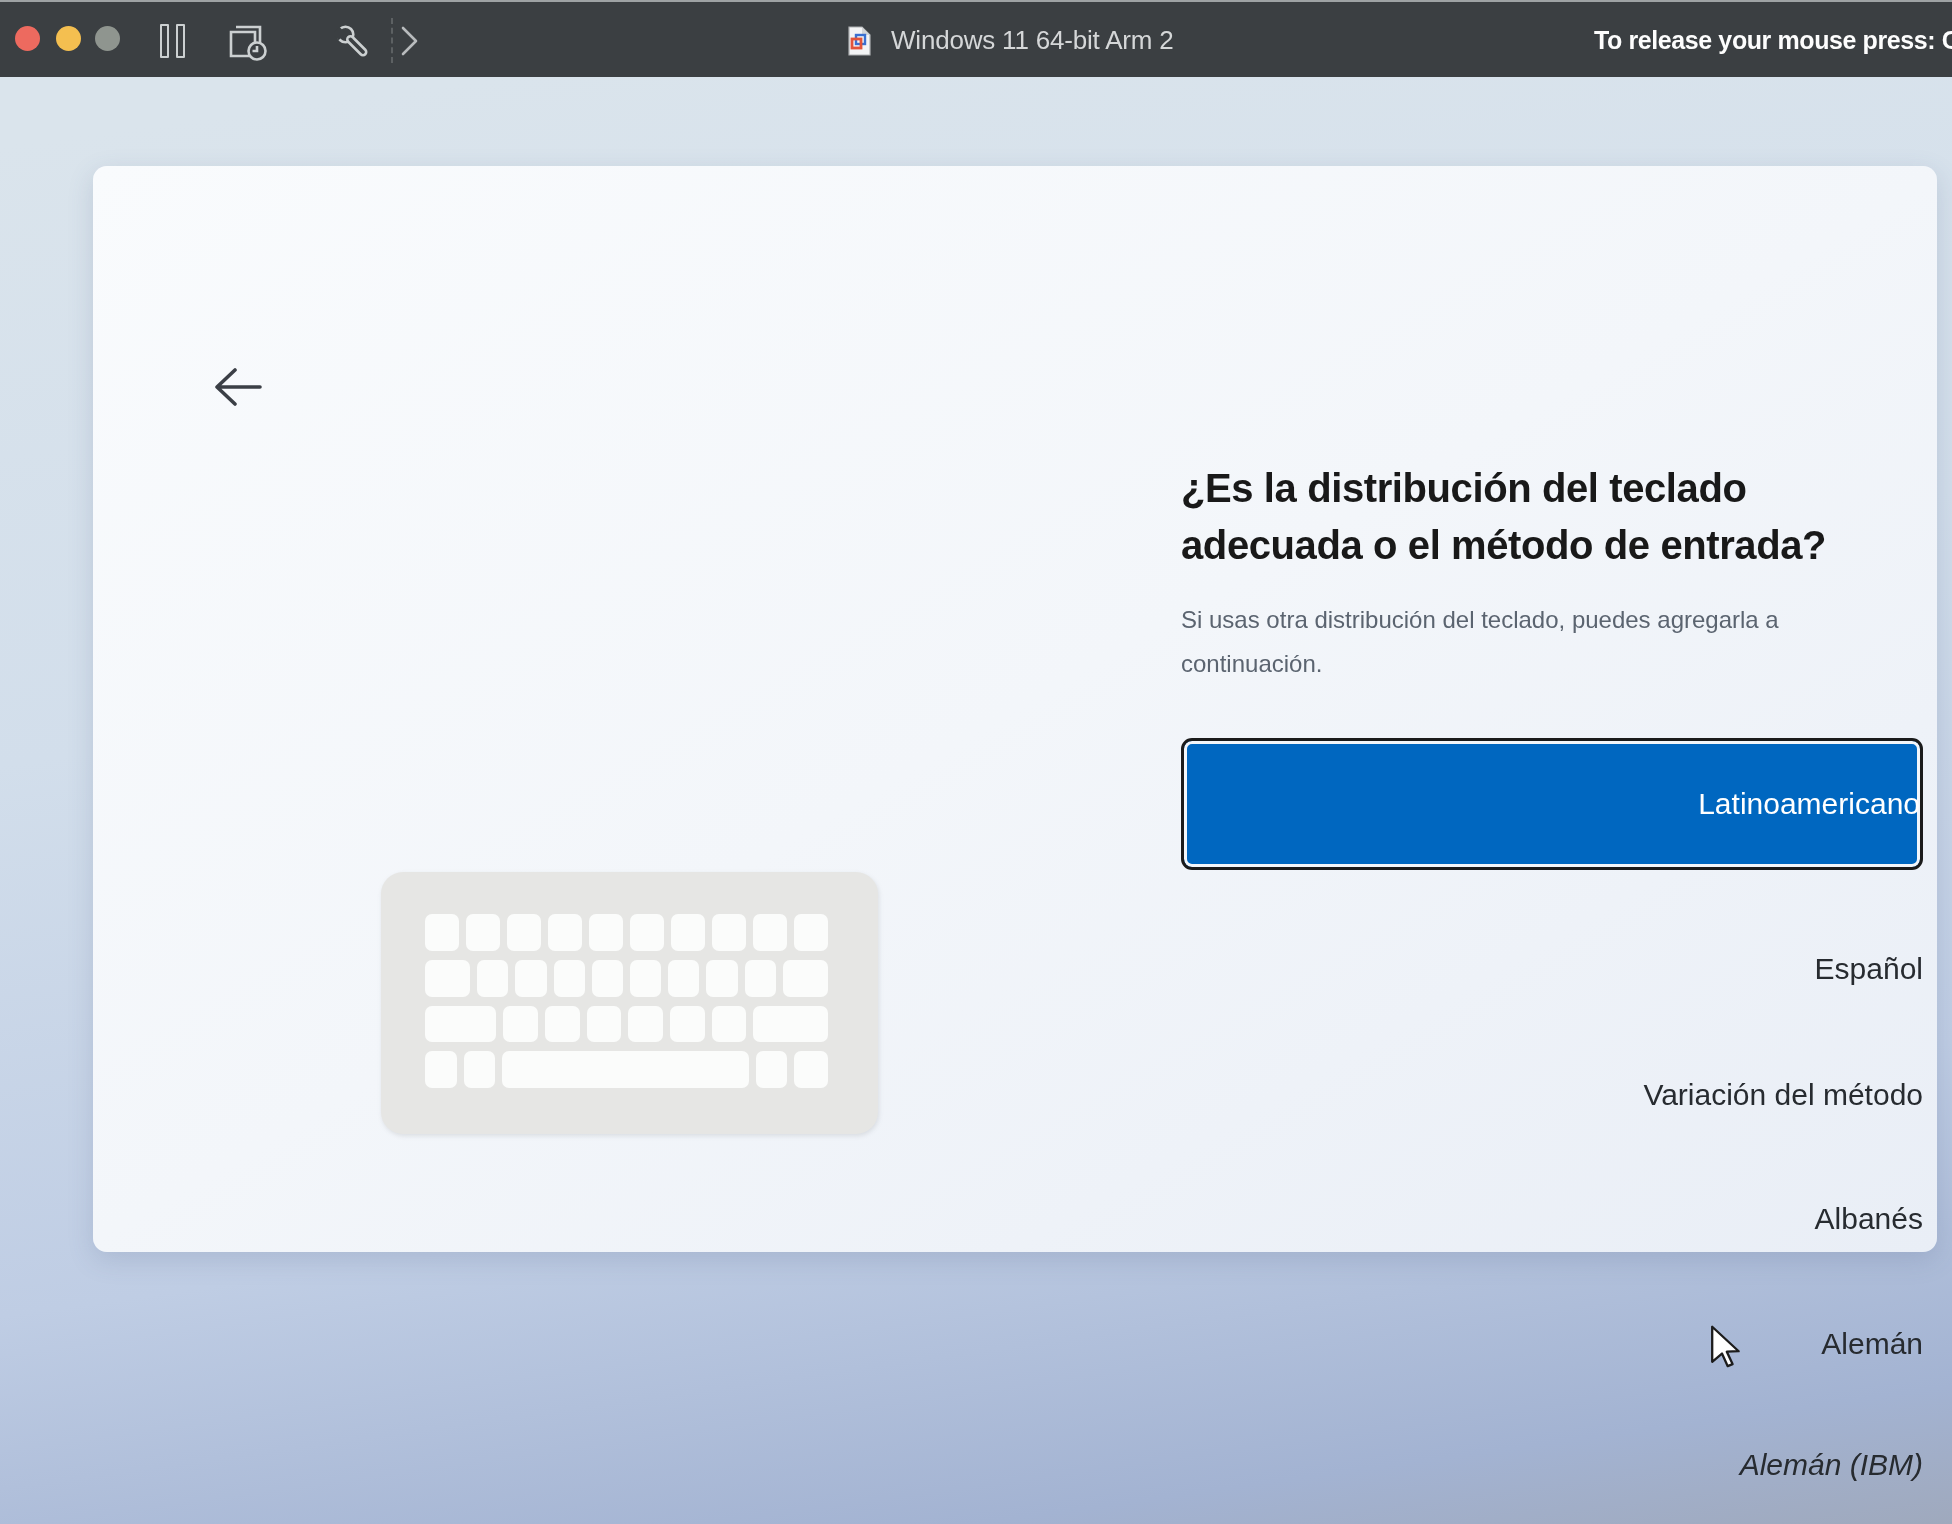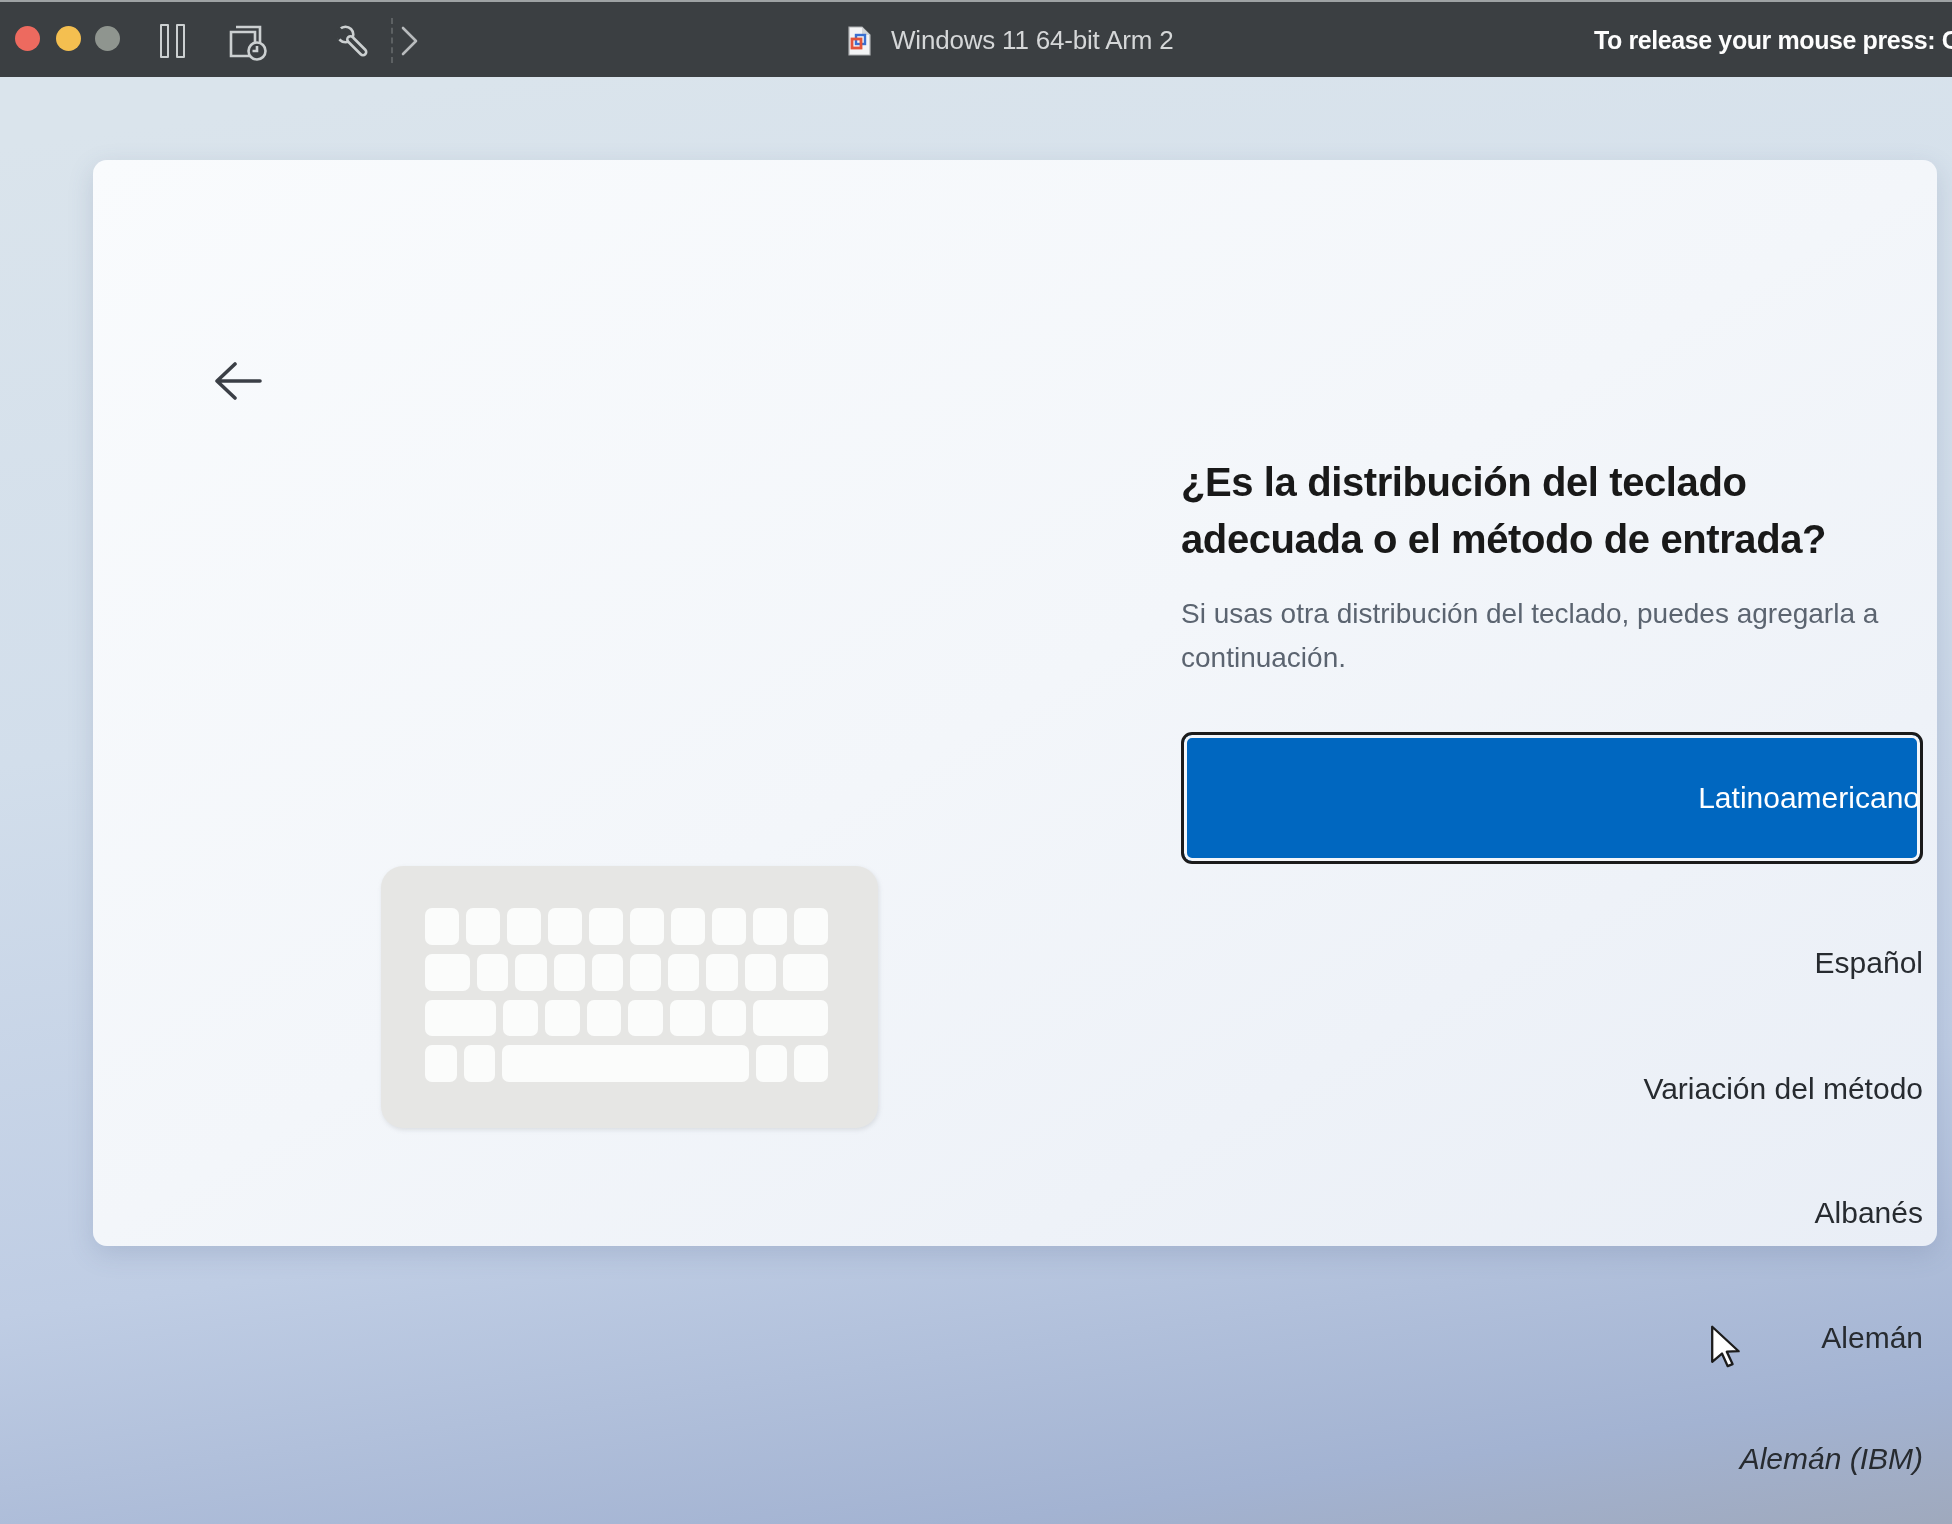--- a/index.html
+++ b/index.html
@@ -32,21 +32,21 @@
     position:absolute;left:1594px;top:0;height:77px;display:flex;align-items:center;
     color:#fdfdfd;font-size:25px;font-weight:600;letter-spacing:-0.4px;white-space:nowrap;
   }
   
   .desktop{
     position:absolute;left:0;top:77px;width:1952px;height:1447px;
     background:linear-gradient(172deg,#dae4ec 4%,#d2deeb 40%,#bfcde4 72%,#a3b3d2 92%,#9fa9bd 100%);
   }
   
   .card{
-    position:absolute;left:93px;top:160px;width:1844px;height:1086px;border-radius:14px;
+    position:absolute;left:93px;top:166px;width:1844px;height:1086px;border-radius:14px;
     background:linear-gradient(150deg,#f9fbfd 0%,#f3f6fa 50%,#e9eef6 100%);
     box-shadow:0 8px 26px rgba(70,90,130,0.18);
   }
   .back-btn{position:absolute;left:118px;top:198px;width:54px;height:46px;cursor:pointer;}
   
   .kbd{
     position:absolute;left:288px;top:706px;width:497px;height:262px;border-radius:22px;
     background:#e6e6e4;box-sizing:border-box;padding:42px 50px 46px 44px;
     display:flex;flex-direction:column;gap:9px;
     box-shadow:1px 2px 4px rgba(150,155,160,0.25);
@@ -55,21 +55,21 @@
   .key{background:#fbfcfb;border-radius:7px;flex:1;}
   .k15{flex:1.45;} .k21{flex:2.05;} .k22{flex:2.15;}
   .k09{flex:0.88;} .k085{flex:0.85;} .kspace{flex:6.8;} .k095{flex:0.95;}
   
   .heading{
     position:absolute;left:1088px;top:294px;width:800px;
     font-size:40px;line-height:57px;font-weight:600;color:#191919;letter-spacing:-0.4px;
   }
   .subtext{
     position:absolute;left:1088px;top:432px;width:760px;
-    font-size:28px;line-height:44px;font-weight:400;color:#5b6470;
+    font-size:24px;line-height:44px;font-weight:400;color:#5b6470;
   }
   .layout-option{
     position:absolute;left:1088px;width:742px;box-sizing:border-box;
     font-size:30px;color:#272b30;cursor:pointer;justify-content:flex-end;
   }
   .layout-option.selected{
     top:572px;height:132px;border-radius:11px;
     border:3px solid #1b1b1b;
     background:#0067c0;
     box-shadow:inset 0 0 0 3px #f3f6fa;

